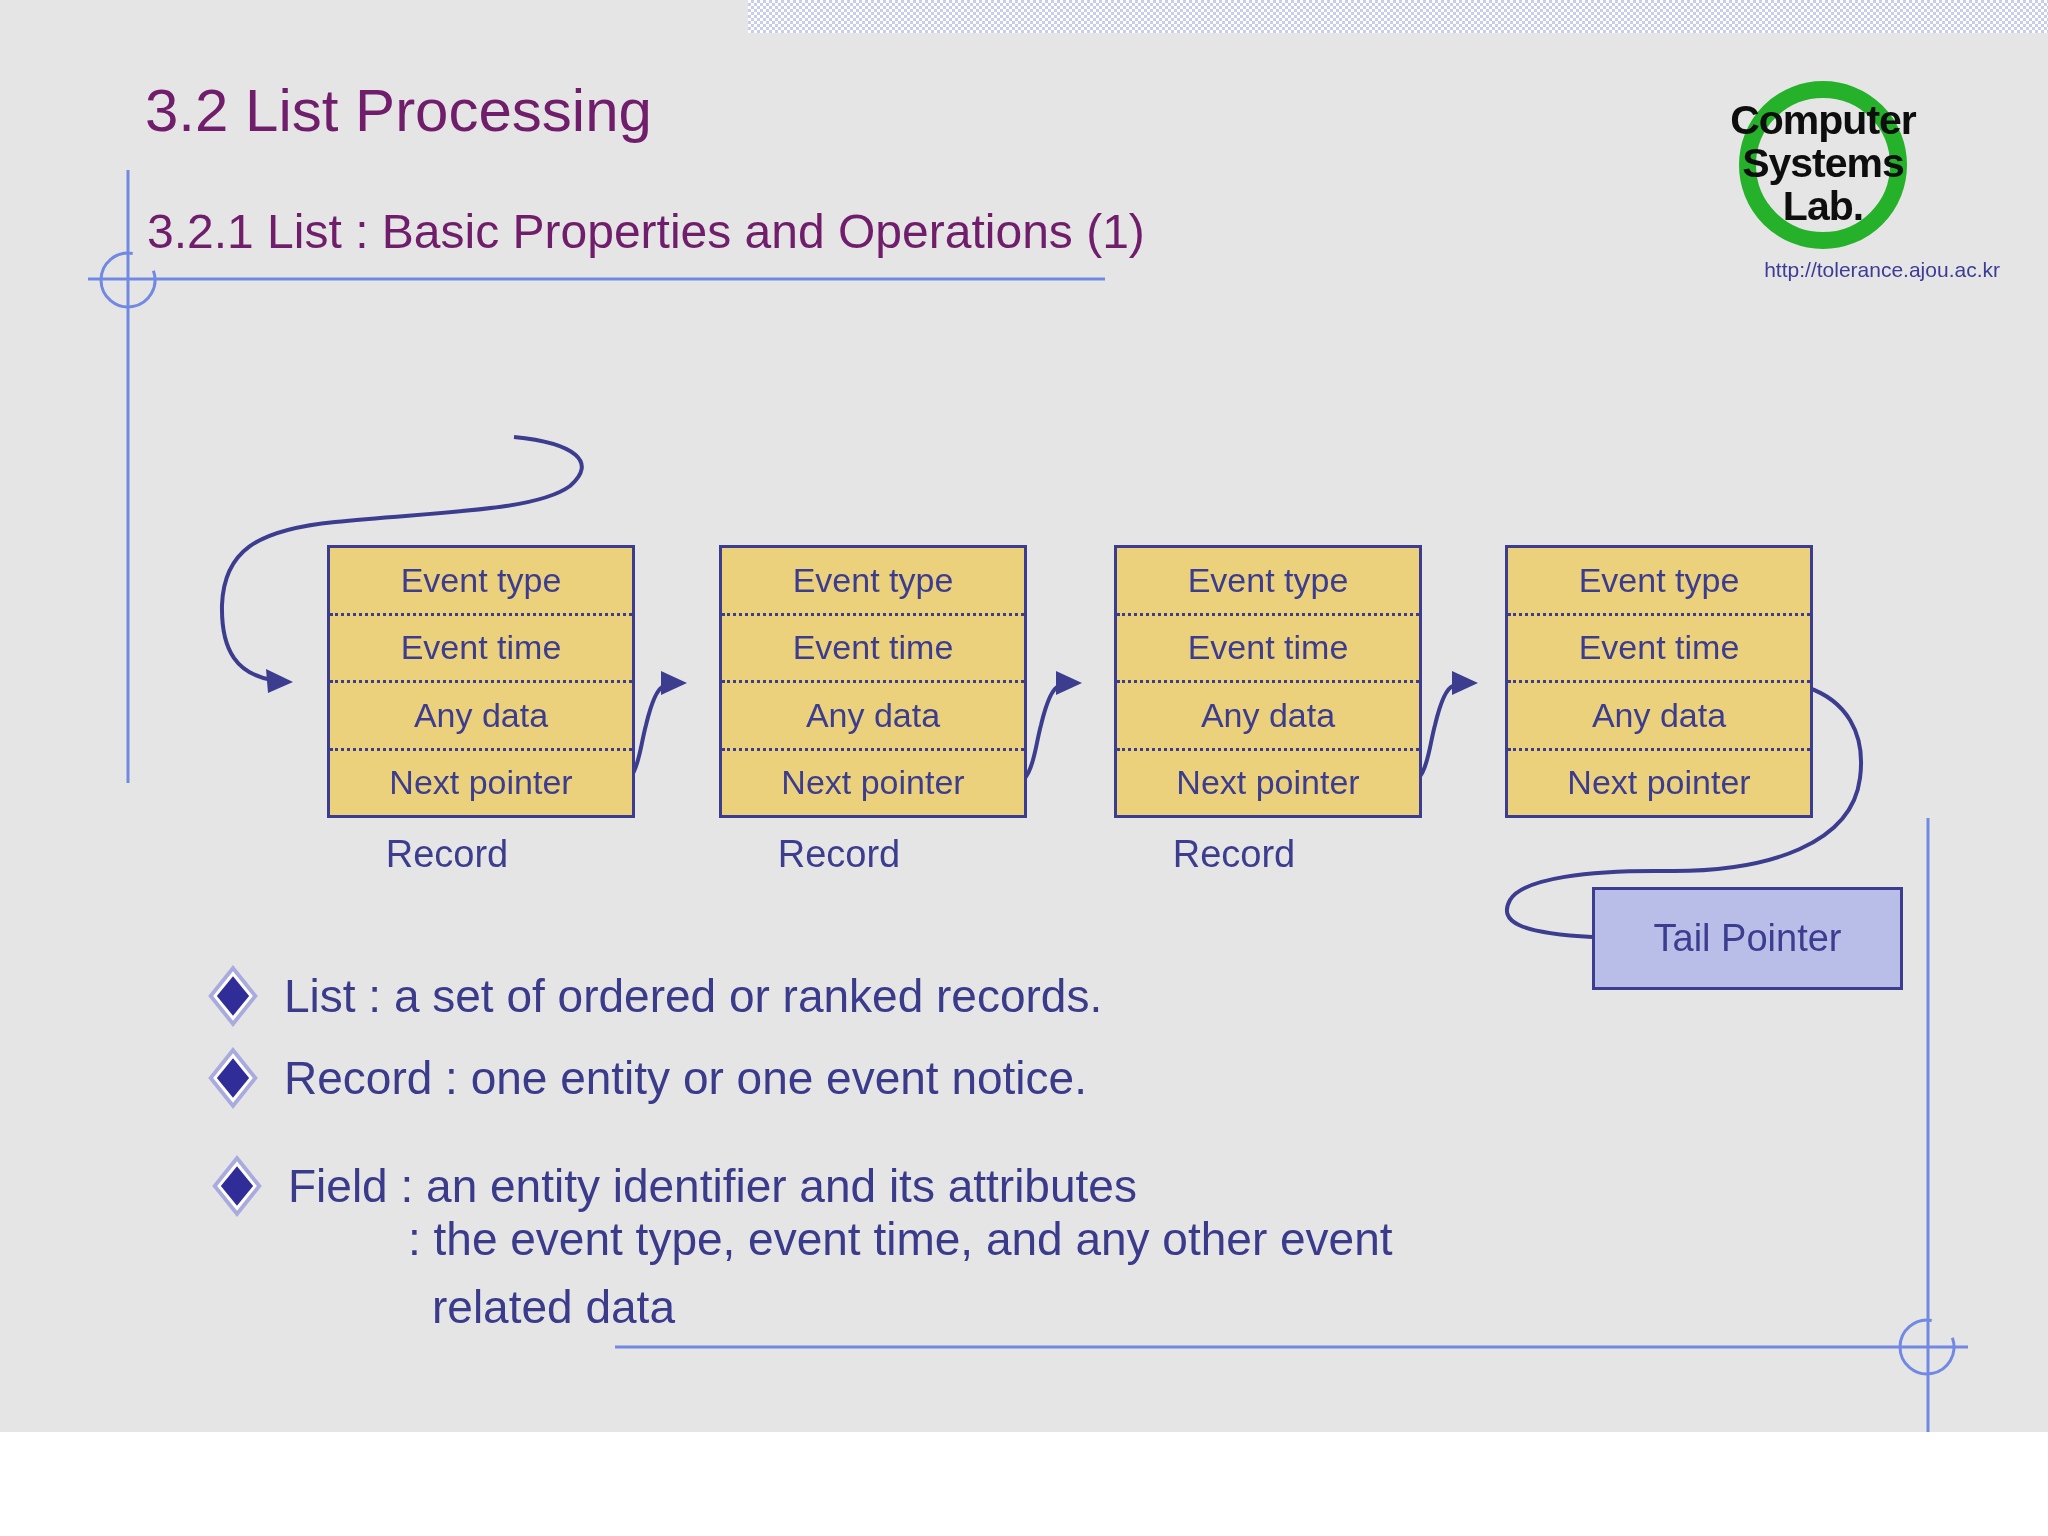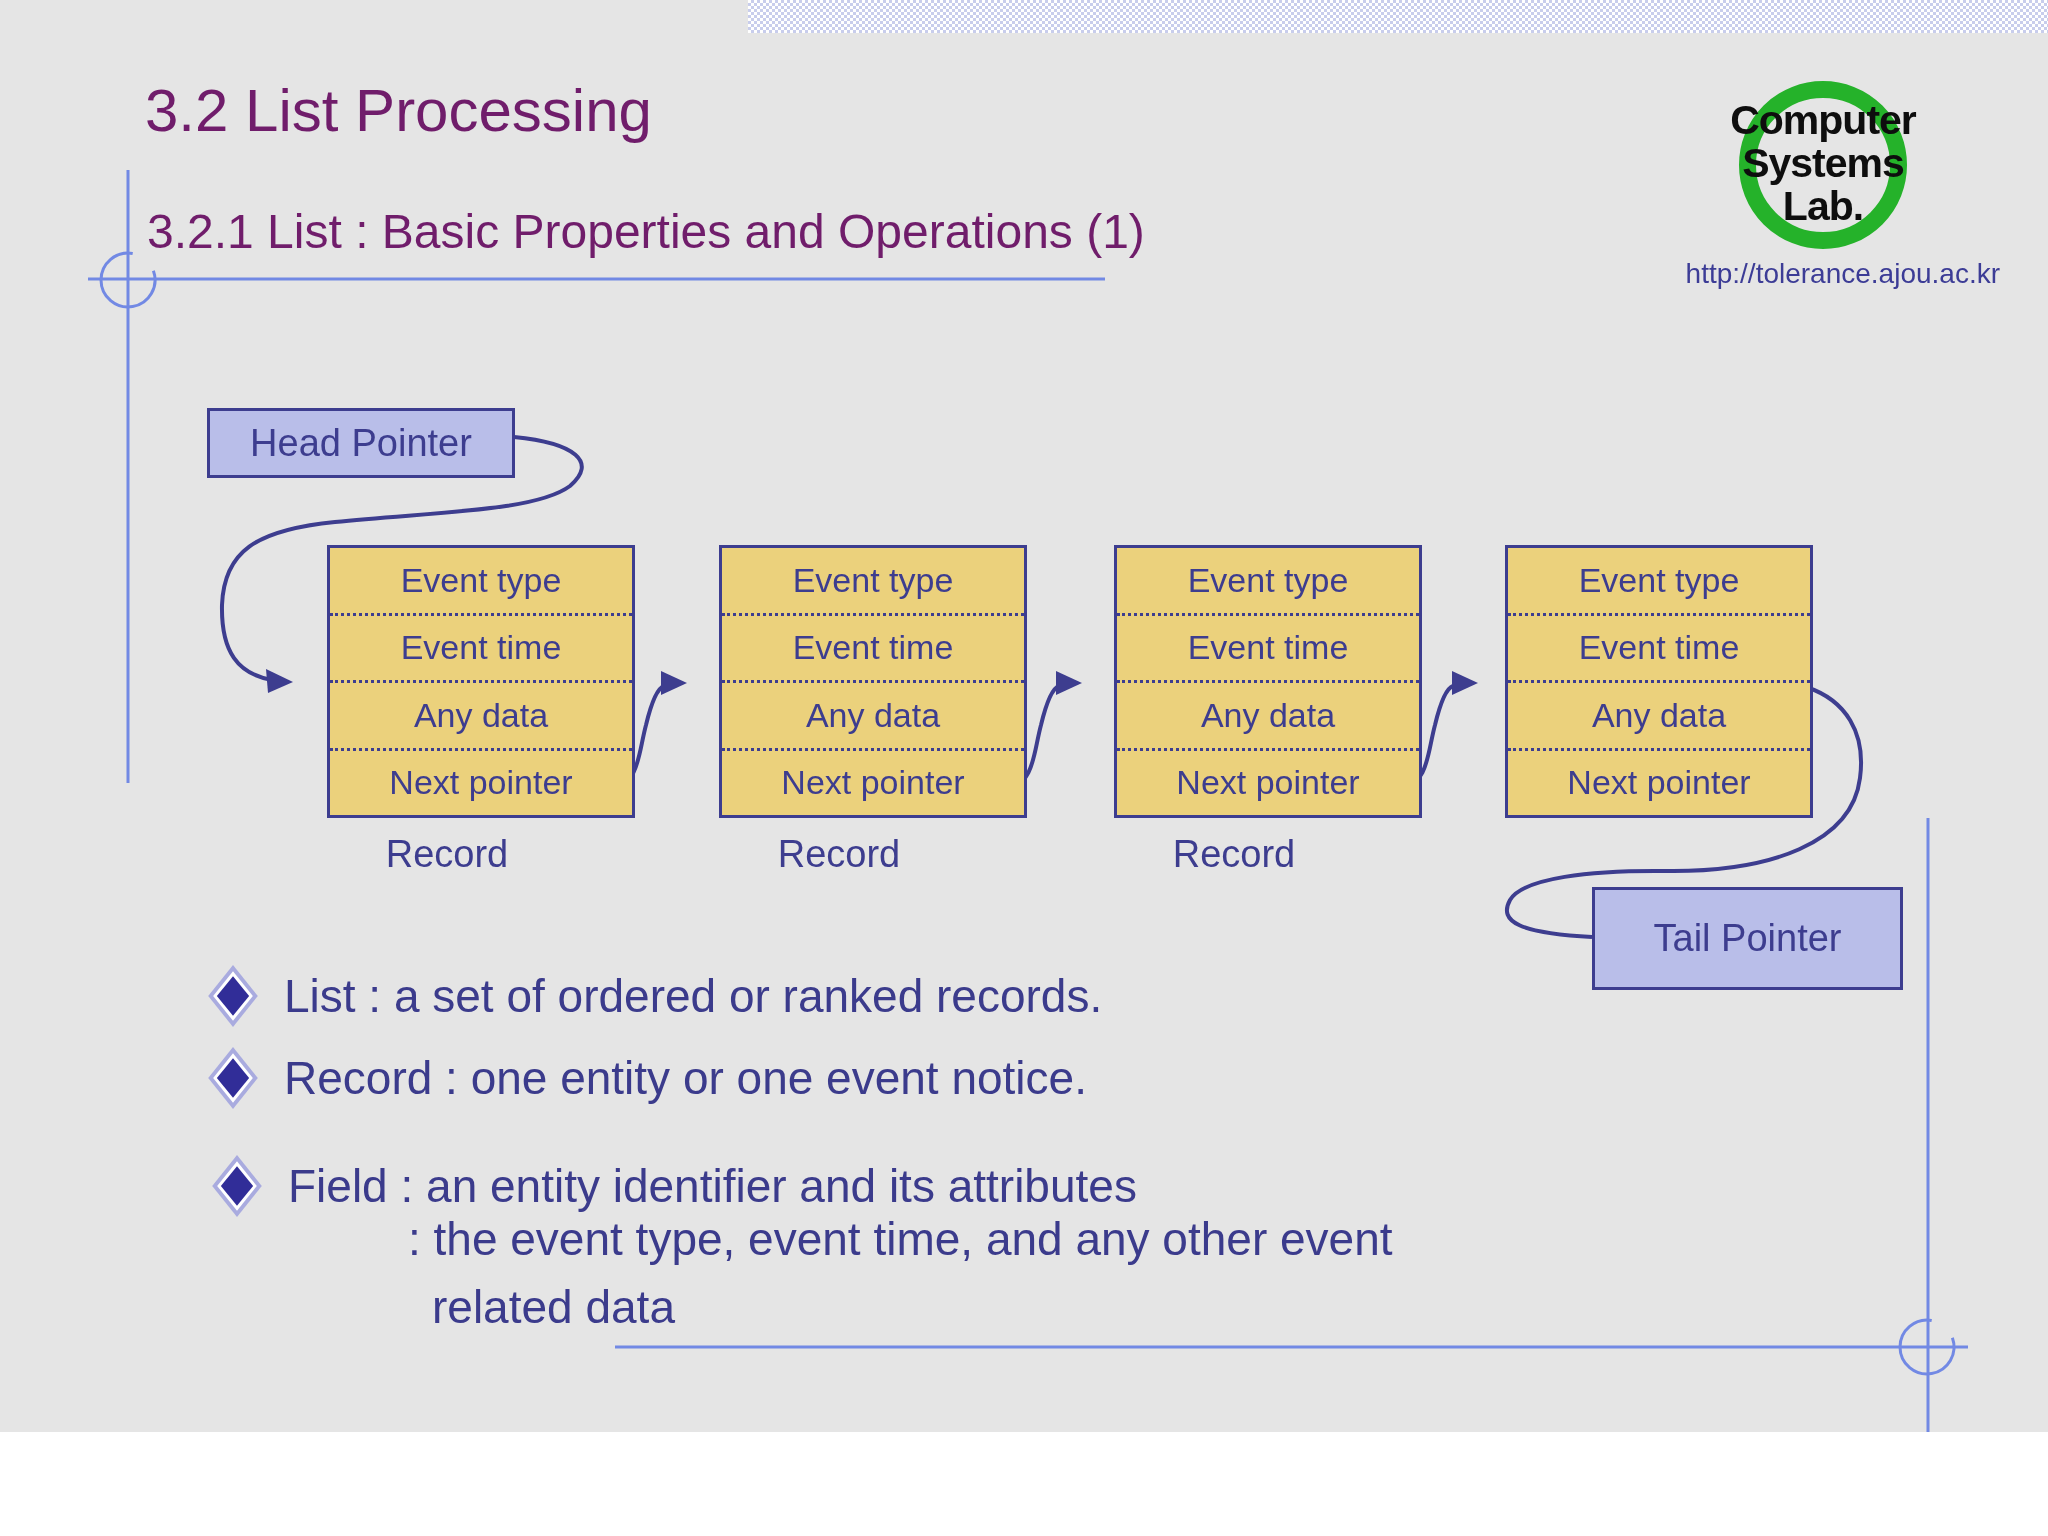--- a/index.html
+++ b/index.html
@@ -24,21 +24,21 @@
   .logo-ring{
     position:absolute;left:1739px;top:81px;width:168px;height:168px;box-sizing:border-box;
     border:17px solid #25b22a;border-radius:50%;
   }
   .logo-text{
     position:absolute;left:1663px;top:99px;width:320px;text-align:center;
     font-size:41px;line-height:43px;font-weight:900;color:#0e0e0e;letter-spacing:-1px;
   }
   .lab-url{
     position:absolute;left:1600px;top:258px;width:400px;text-align:right;
-    font-size:28px;color:#3c3c96;white-space:nowrap;
+    font-size:21px;color:#3c3c96;white-space:nowrap;
   }
   
   .ptr-box{
     position:absolute;box-sizing:border-box;background:#b9bee9;border:3px solid #3d3d8f;
     display:flex;align-items:center;justify-content:center;
     font-size:38px;color:#3d3d8f;
   }
   .head-ptr{left:207px;top:408px;width:308px;height:70px;}
   .tail-ptr{left:1592px;top:887px;width:311px;height:103px;}
   
@@ -99,23 +99,20 @@
   <div class="subtitle">3.2.1 List : Basic Properties and Operations (1)</div>
 
   <div class="logo-ring"></div>
   <div class="logo-text">
     <div>Computer</div>
     <div>Systems</div>
     <div>Lab.</div>
   </div>
   <div class="lab-url">http://tolerance.ajou.ac.kr</div>
 
-  <div class="ptr-box head-ptr">
-    <span>Head Pointer</span>
-  </div>
   <div class="ptr-box tail-ptr">
     <span>Tail Pointer</span>
   </div>
 
   <div class="record" style="left:293px">
     <div class="row">Event type</div>
     <div class="row">Event time</div>
     <div class="row">Any data</div>
     <div class="row">Next pointer</div>
   </div>

